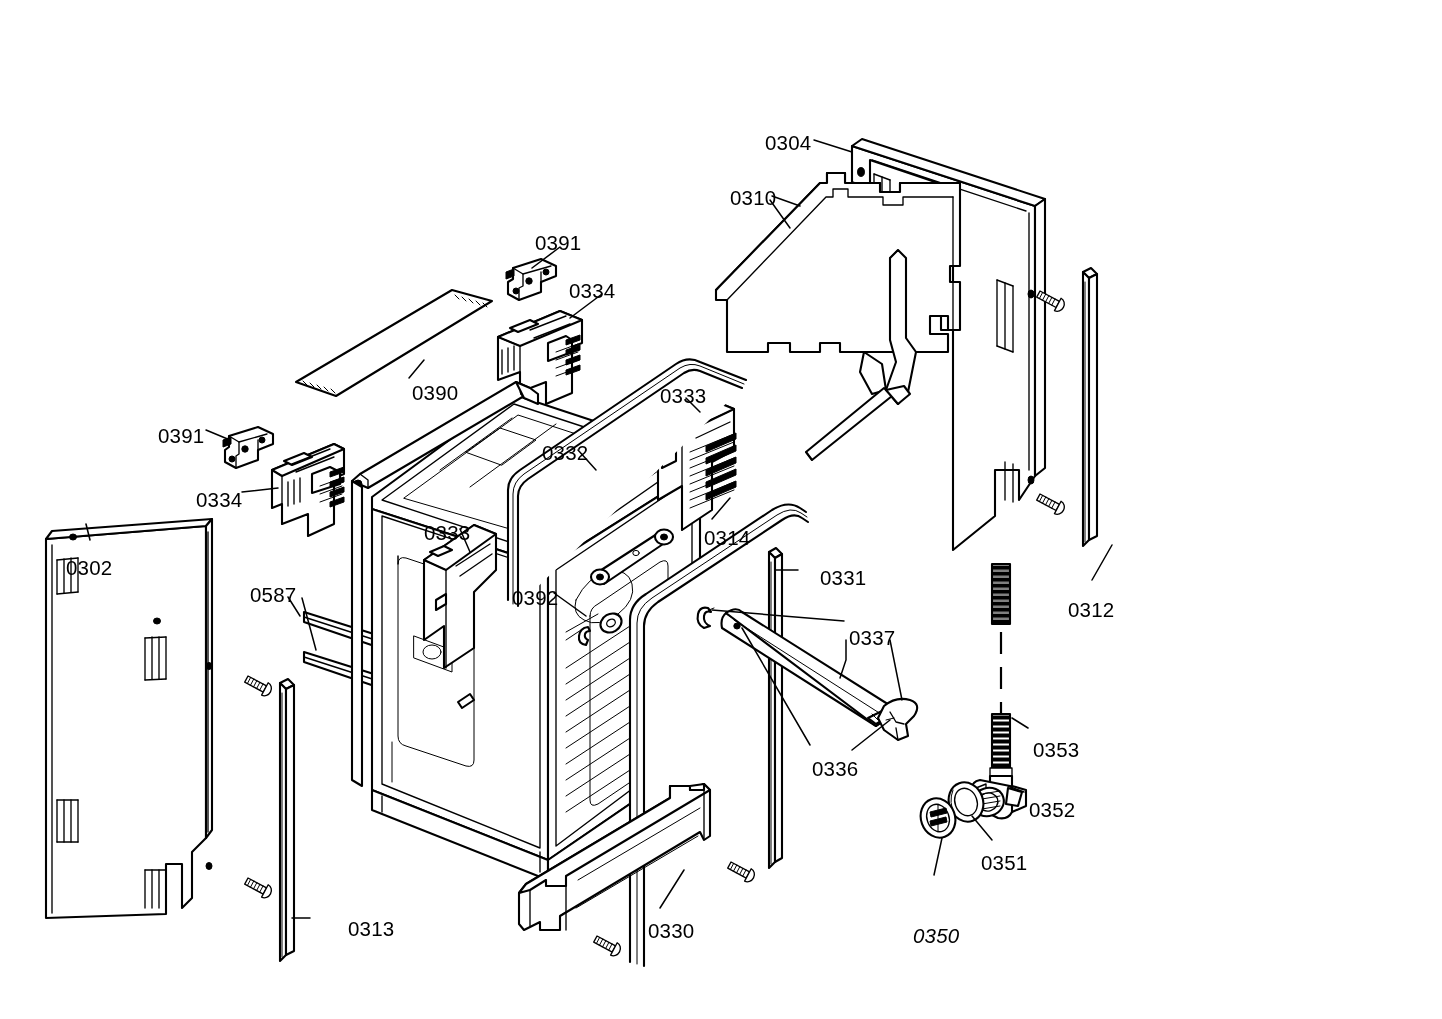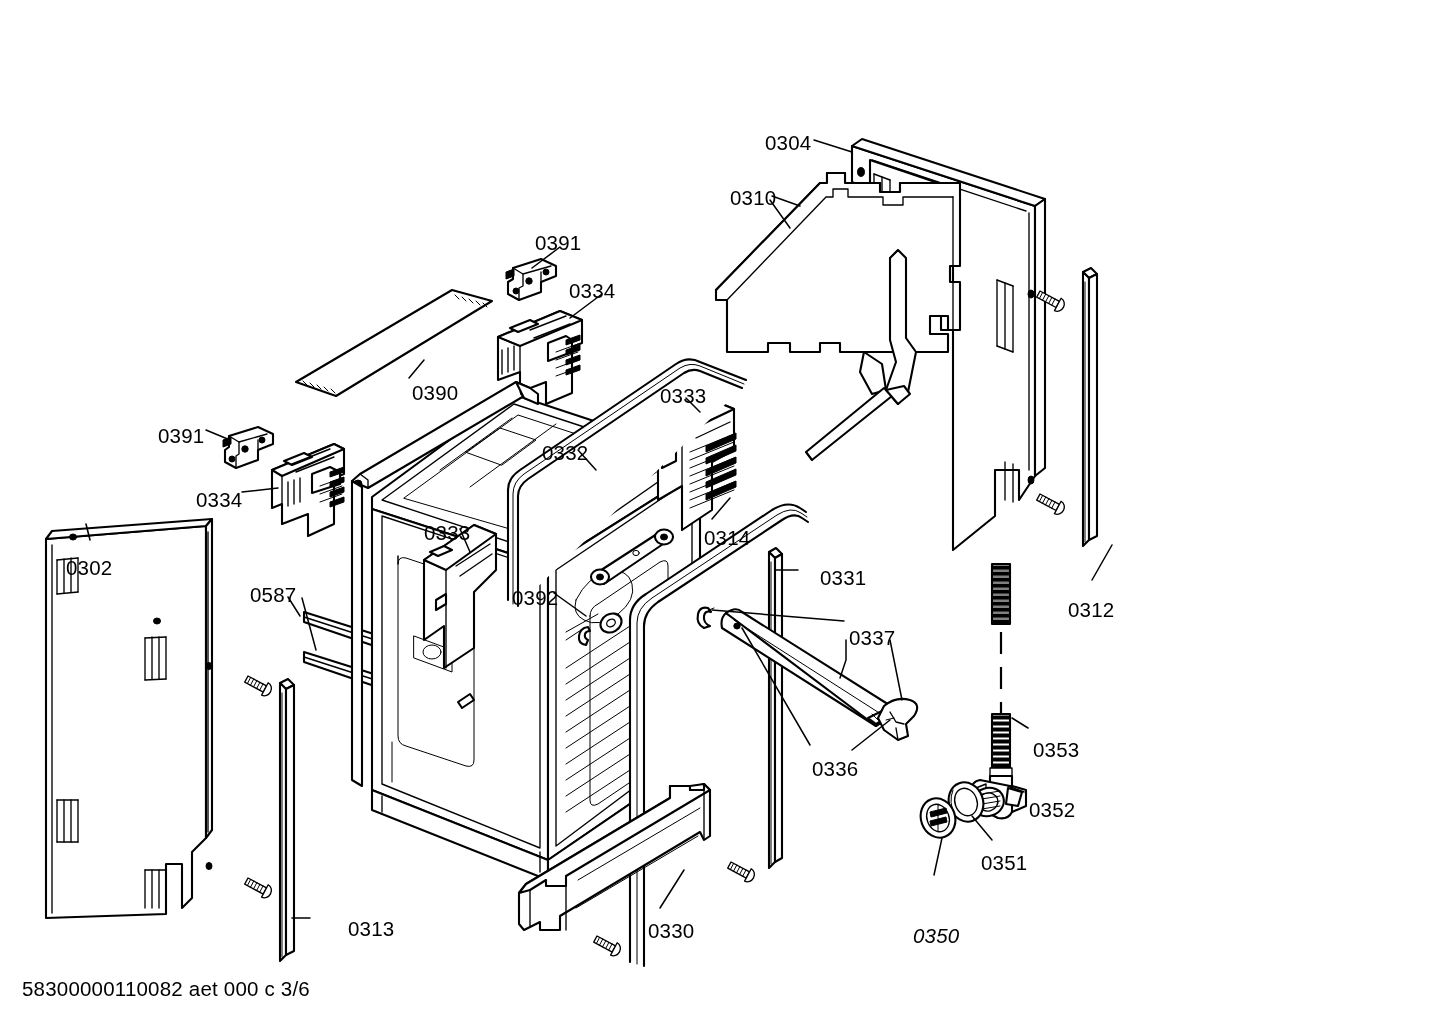--- a/index.html
+++ b/index.html
@@ -508,15 +508,14 @@
   <div class="lbl" style="left:1068px;top:598px;">0312</div>
   <div class="lbl" style="left:849px;top:626px;">0337</div>
   <div class="lbl" style="left:1033px;top:738px;">0353</div>
   <div class="lbl" style="left:812px;top:757px;">0336</div>
   <div class="lbl" style="left:1029px;top:798px;">0352</div>
   <div class="lbl" style="left:981px;top:851px;">0351</div>
   <div class="lbl" style="left:913px;top:924px;font-style:italic;">0350</div>
   <div class="lbl" style="left:320px;top:917px;margin-left:28px;">0313</div>
   <div class="lbl" style="left:648px;top:919px;">0330</div>
 
-  <div id="footer">58300000110082 aet 000 c 3/6</div>
 
 </div>
 
 </body></html>

